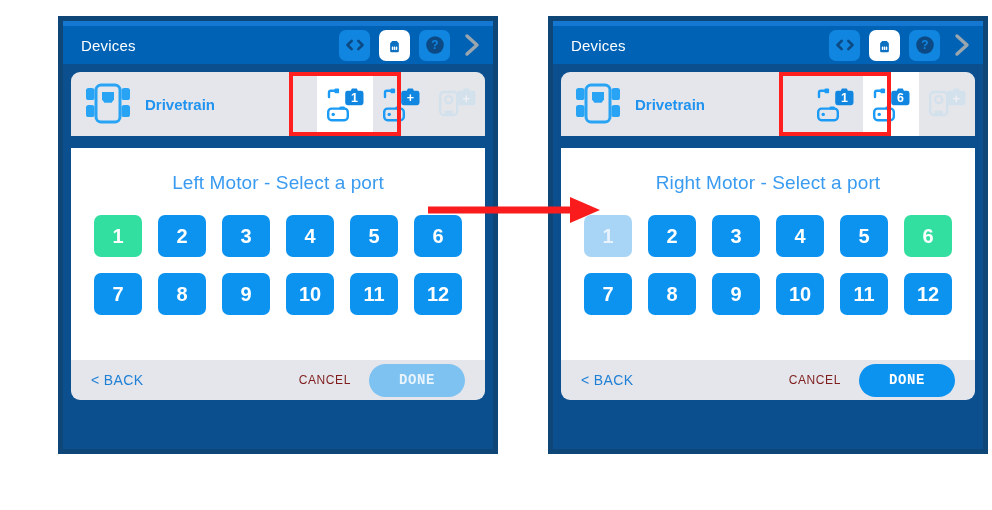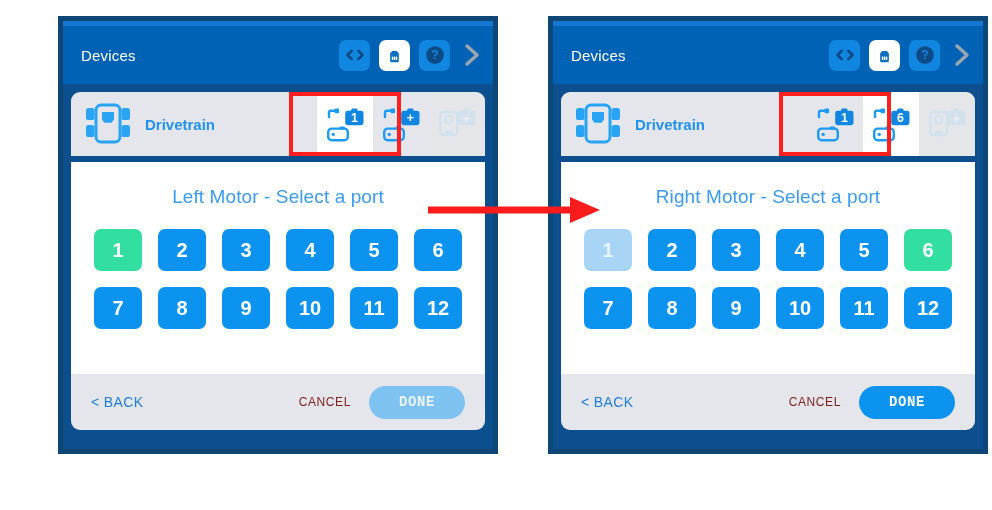--- a/index.html
+++ b/index.html
@@ -16,42 +16,42 @@
     background:#0b4f8f;border:5px solid #0e4677;
     box-sizing:border-box;
   }
   .panel.left{left:58px;}
   .panel.right{left:548px;}
 
   .topstrip{height:5px;background:#1477d1;}
 
   
   .hdr{
-    height:58px;background:#0062b4;
+    height:38px;background:#0062b4;
     display:flex;align-items:center;
     padding:0 10px 0 18px;box-sizing:border-box;
   }
   .hdr-title{
     color:#ffffff;font-size:15px;letter-spacing:.2px;flex:1;
   }
   .hdr-icons{display:flex;align-items:center;gap:9px;}
   .ico{
     width:31px;height:31px;border-radius:7px;
     display:flex;align-items:center;justify-content:center;
     box-sizing:border-box;
   }
   .ico.blue{background:#1186e0;}
   .ico.white{background:#ffffff;}
   .chev{
     width:22px;height:31px;display:flex;align-items:center;justify-content:center;
     margin-left:2px;
   }
 
   
-  .devrow-wrap{padding:8px 8px 6px 8px;box-sizing:border-box;}
+  .devrow-wrap{padding:8px 8px 12px 8px;box-sizing:border-box;}
   .devrow{
     height:64px;background:#e4e6eb;
     border-radius:9px 9px 0 0;
     display:flex;align-items:center;
     padding-left:14px;box-sizing:border-box;
     position:relative;overflow:hidden;
   }
   .dev-icon{width:46px;height:44px;flex:0 0 auto;}
   .dev-label{
     color:#1f93ef;font-size:15px;font-weight:bold;margin-left:14px;
@@ -99,21 +99,21 @@
     color:#ffffff;font-size:20px;font-weight:bold;
     box-sizing:border-box;
   }
   .port.avail{background:#0c93f0;}
   .port.sel{background:#32dfa0;}
   .port.taken{background:#a8d4f5;color:#e8f3fd;}
 
   
   .footer{
     margin:0 8px 8px 8px;
-    height:56px;background:#e4e6eb;
+    height:40px;background:#e4e6eb;
     border-radius:0 0 9px 9px;
     display:flex;align-items:center;
     padding:0 20px;box-sizing:border-box;
   }
   .back{color:#1f7fd4;font-size:14px;letter-spacing:.4px;}
   .spacer{flex:1;}
   .cancel{color:#7f1d1d;font-size:12px;letter-spacing:.6px;margin-right:18px;}
   .done{
     width:96px;height:33px;border-radius:17px;
     display:flex;align-items:center;justify-content:center;

